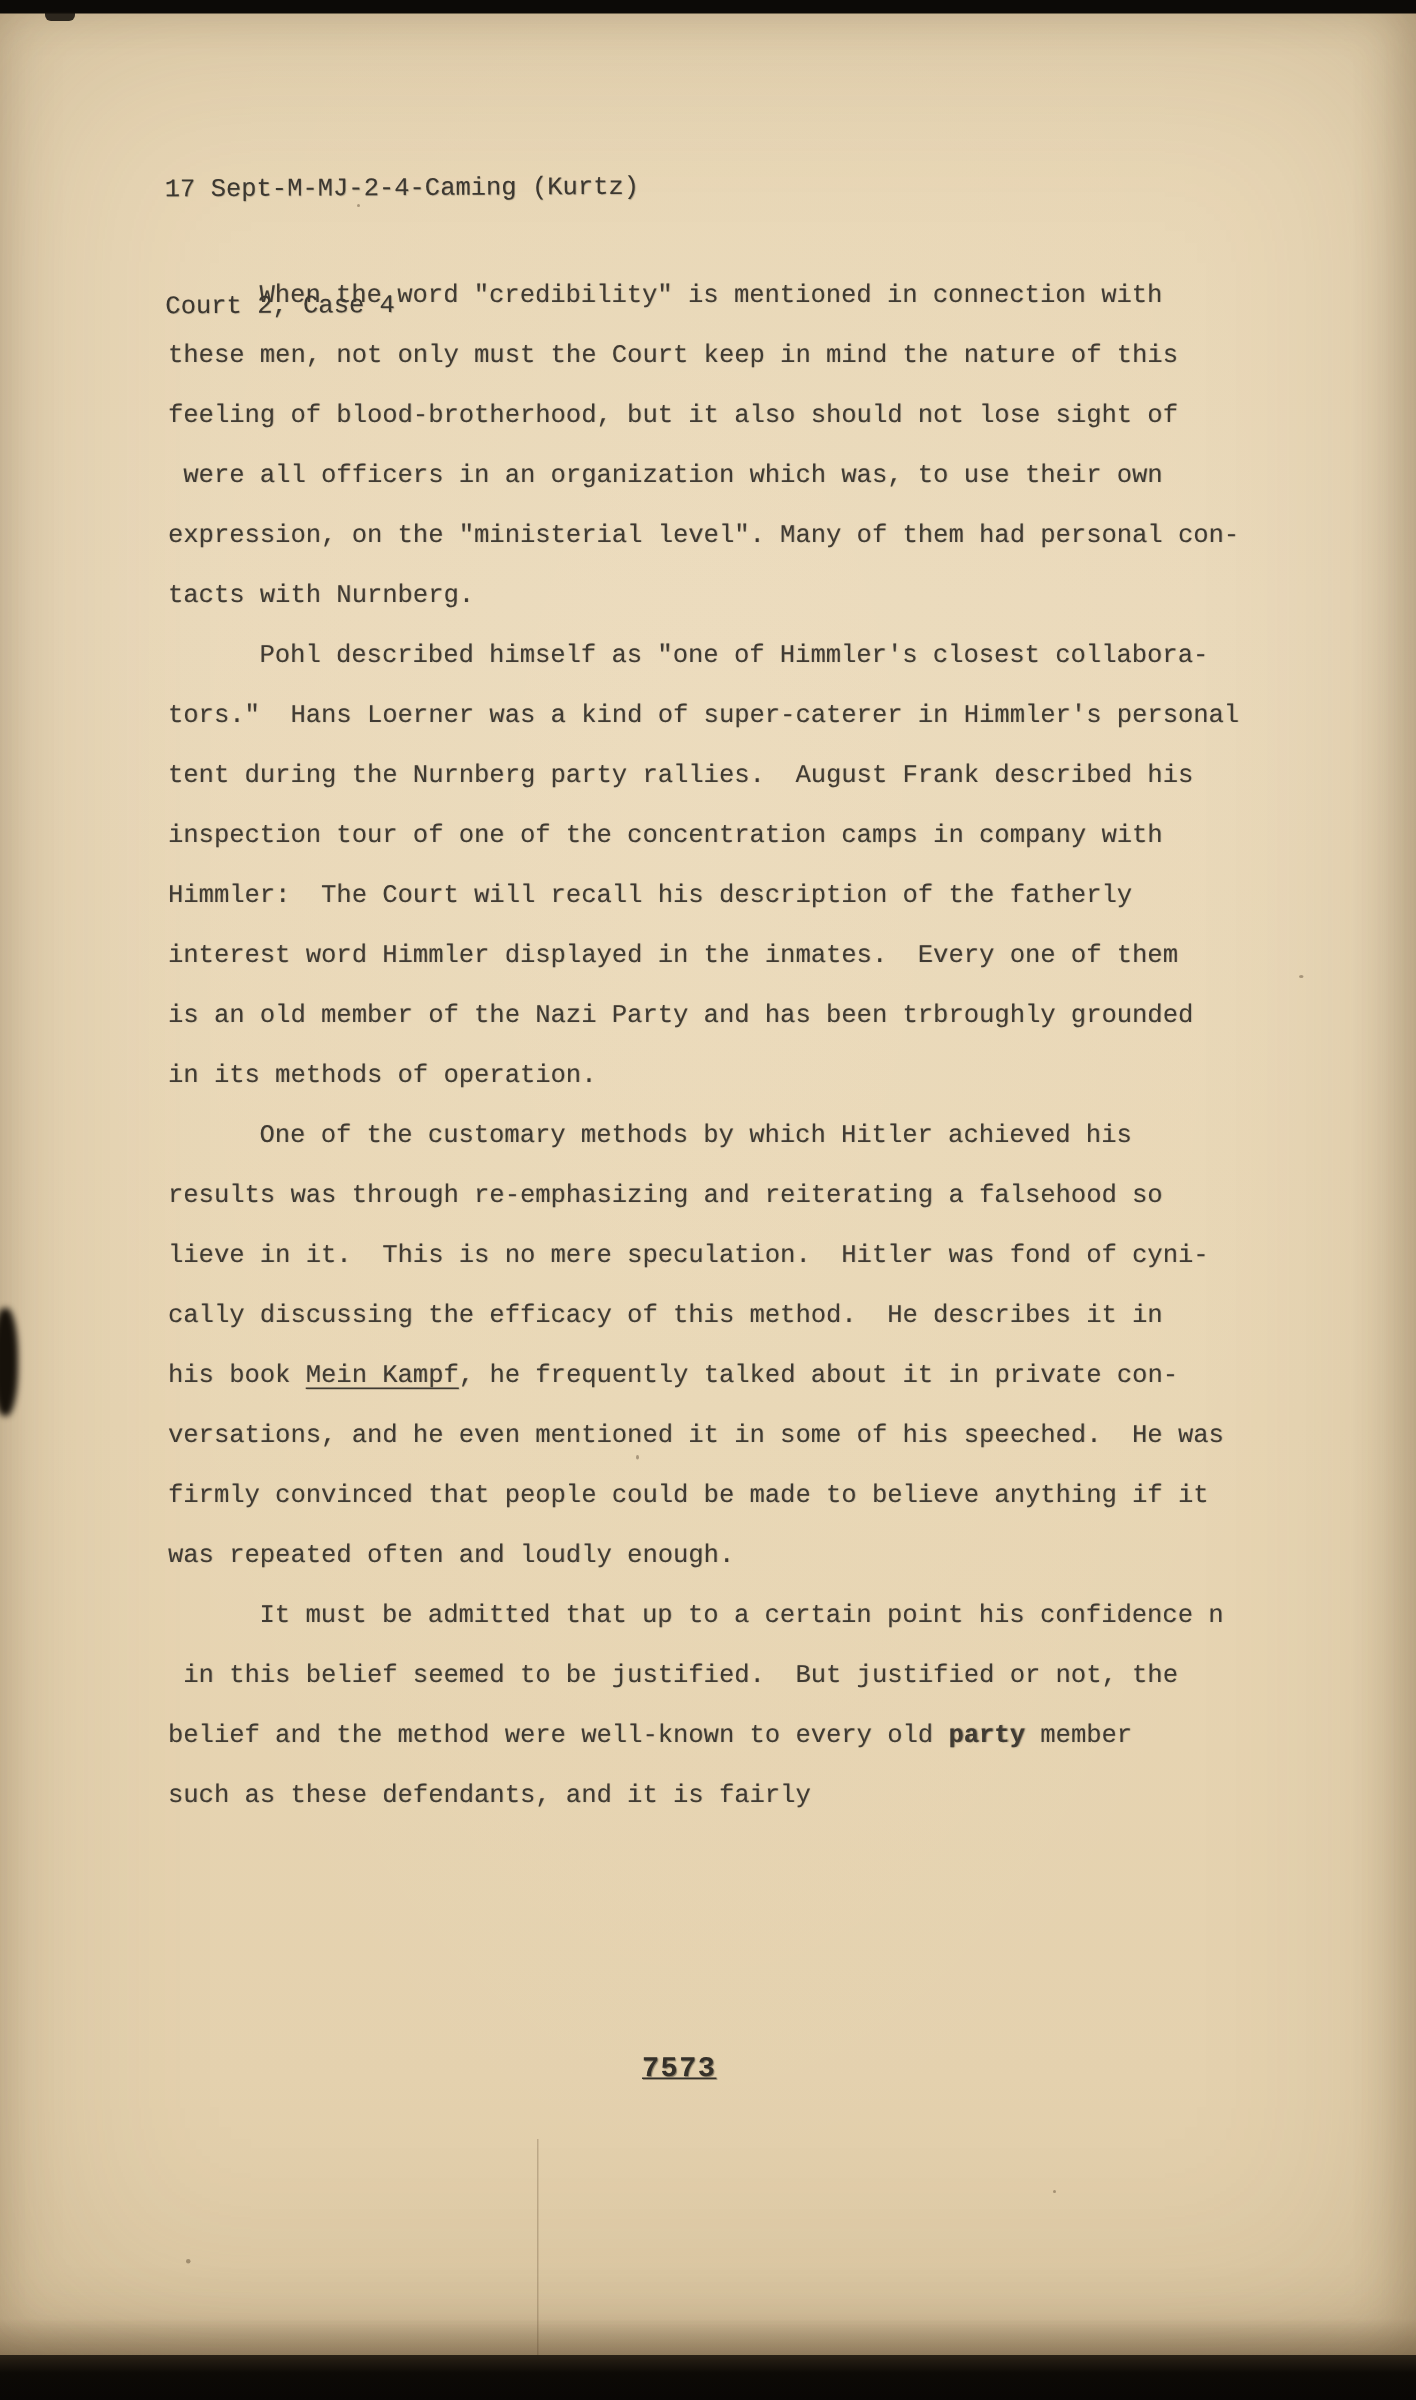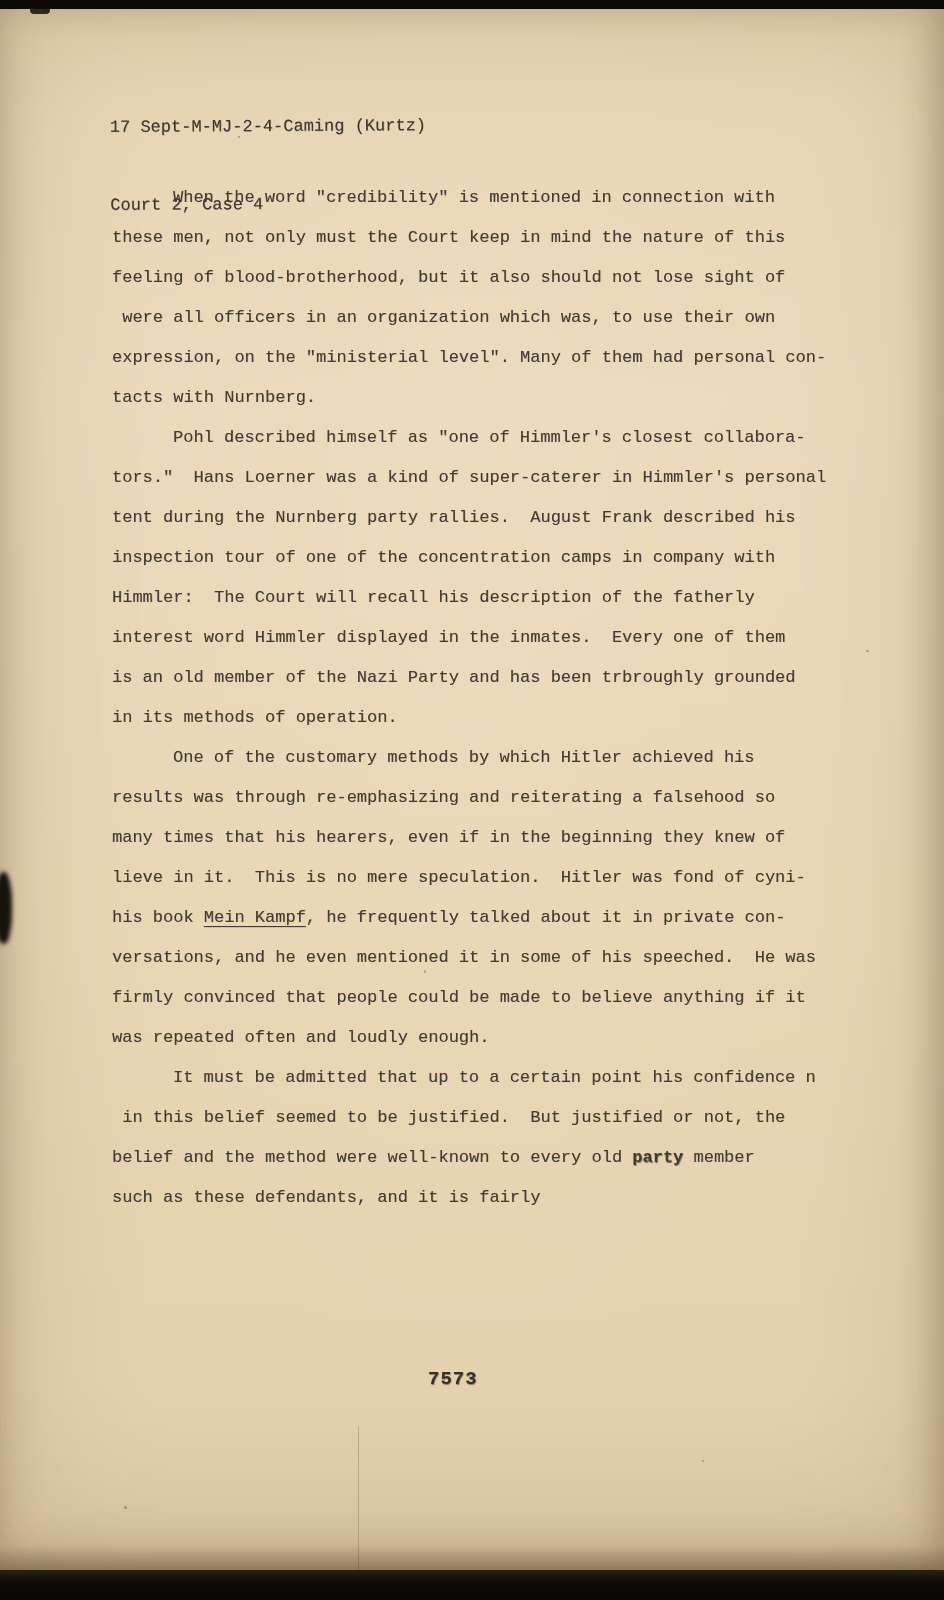--- a/index.html
+++ b/index.html
@@ -119,20 +119,21 @@
   }
   .page-number {
     position: absolute;
     left: 428px;
     top: 1360px;
     font-size: 19px;
     font-weight: bold;
     color: #35312a;
     letter-spacing: 1px;
     text-shadow: 0.6px 0.5px 0.7px rgba(40,35,25,0.5);
+    text-decoration: underline;
   }
 </style>
 </head>
 <body>
 
 <div class="paper">
   <div class="header">
     <div>17 Sept-M-MJ-2-4-Caming (Kurtz)</div>
     <div>Court 2, Case 4</div>
   </div>
@@ -147,22 +148,22 @@
       <div class="line first"><span>Pohl described himself as "one of Himmler's closest collabora-</span></div>
       <div class="line"><span>tors."  Hans Loerner was a kind of super-caterer in Himmler's personal</span></div>
       <div class="line"><span>tent during the Nurnberg party rallies.  August Frank described his</span></div>
       <div class="line"><span>inspection tour of one of the concentration camps in company with</span></div>
       <div class="line"><span>Himmler:  The Court will recall his description of the fatherly</span></div>
       <div class="line"><span>interest word Himmler displayed in the inmates.  Every one of them</span></div>
       <div class="line"><span>is an old member of the Nazi Party and has been trbroughly grounded</span></div>
       <div class="line"><span>in its methods of operation.</span></div>
       <div class="line first"><span>One of the customary methods by which Hitler achieved his</span></div>
       <div class="line"><span>results was through re-emphasizing and reiterating a falsehood so</span></div>
-      <div class="line"><span>many times that his hearers, even if in the beginning they knew of</span></div>
       <div class="line"><span>lieve in it.  This is no mere speculation.  Hitler was fond of cyni-</span></div>
+      <div class="line"><span>cally discussing the efficacy of this method.  He describes it in</span></div>
       <div class="line"><span>his book </span><span class="u">Mein Kampf</span><span>, he frequently talked about it in private con-</span></div>
       <div class="line"><span>versations, and he even mentioned it in some of his speeched.  He was</span></div>
       <div class="line"><span>firmly convinced that people could be made to believe anything if it</span></div>
       <div class="line"><span>was repeated often and loudly enough.</span></div>
       <div class="line first"><span>It must be admitted that up to a certain point his confidence n</span></div>
       <div class="line"><span> in this belief seemed to be justified.  But justified or not, the</span></div>
       <div class="line"><span>belief and the method were well-known to every old </span><span class="b">party</span><span> member</span></div>
       <div class="line"><span>such as these defendants, and it is fairly</span></div>
     </div>
 

